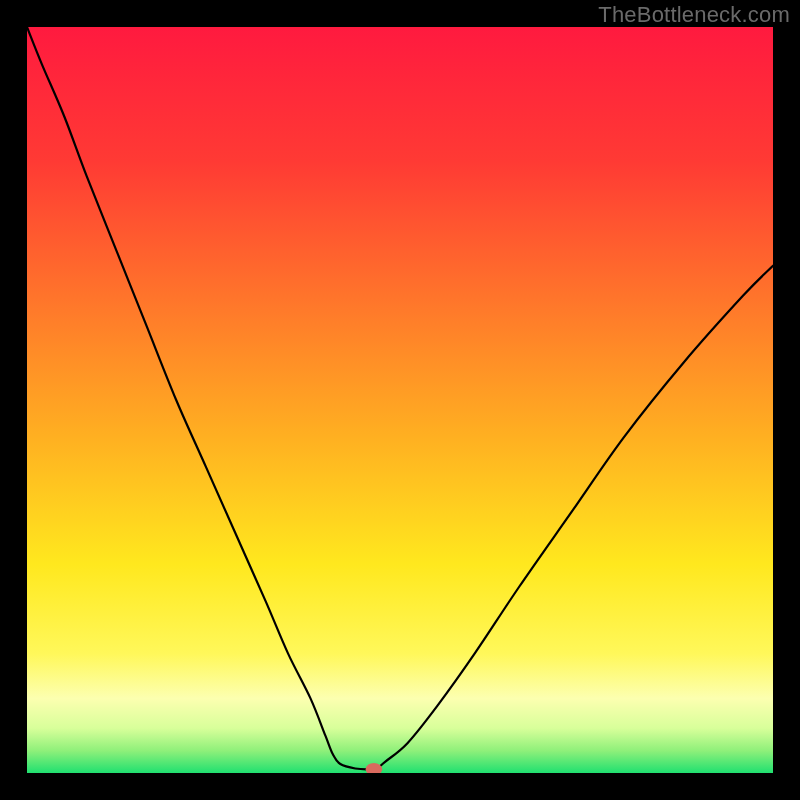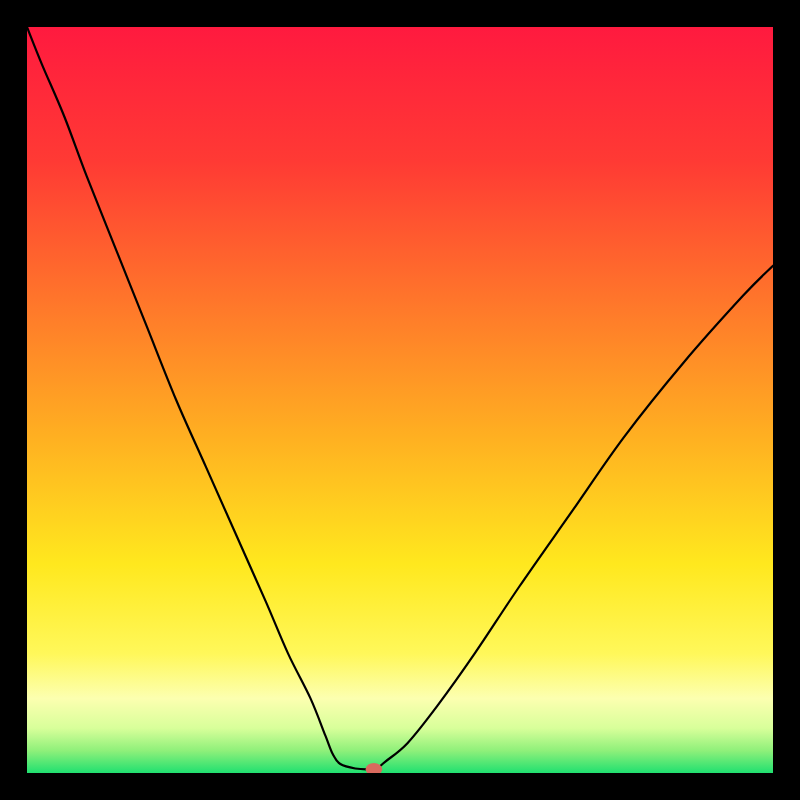--- a/index.html
+++ b/index.html
@@ -40,20 +40,21 @@
     top: 0;
     width: 100%;
     height: 100%;
     display: block;
   }
 </style>
 </head>
 <body>
 
 <div class="frame">
+  <div class="watermark">TheBottleneck.com</div>
   <div class="plot-area">
     <svg class="gradient" id="grad-svg" viewBox="0 0 100 100" preserveAspectRatio="none">
       <defs>
         <linearGradient id="bg-gradient" x1="0" y1="0" x2="0" y2="1">
             <stop offset="0%" stop-color="#ff1a3f"></stop>
             <stop offset="18%" stop-color="#ff3a34"></stop>
             <stop offset="38%" stop-color="#ff7a2a"></stop>
             <stop offset="55.00000000000001%" stop-color="#ffb021"></stop>
             <stop offset="72%" stop-color="#ffe81e"></stop>
             <stop offset="84%" stop-color="#fff85a"></stop>

